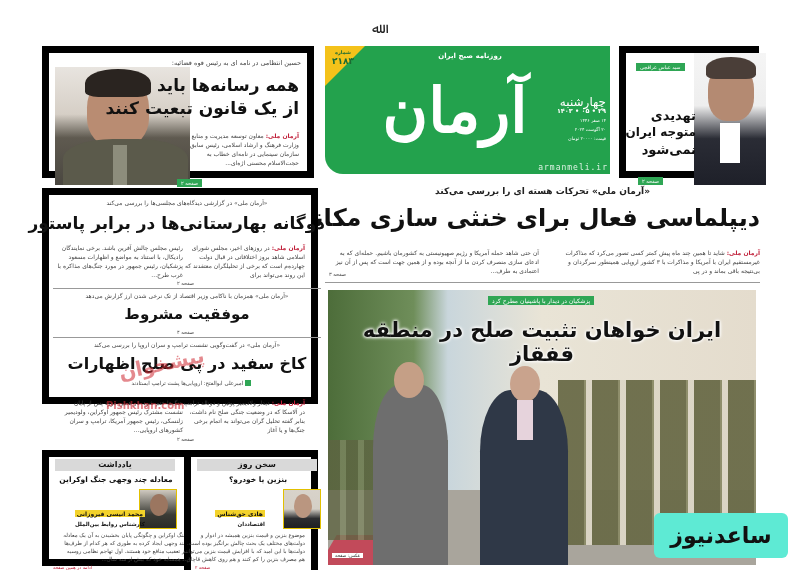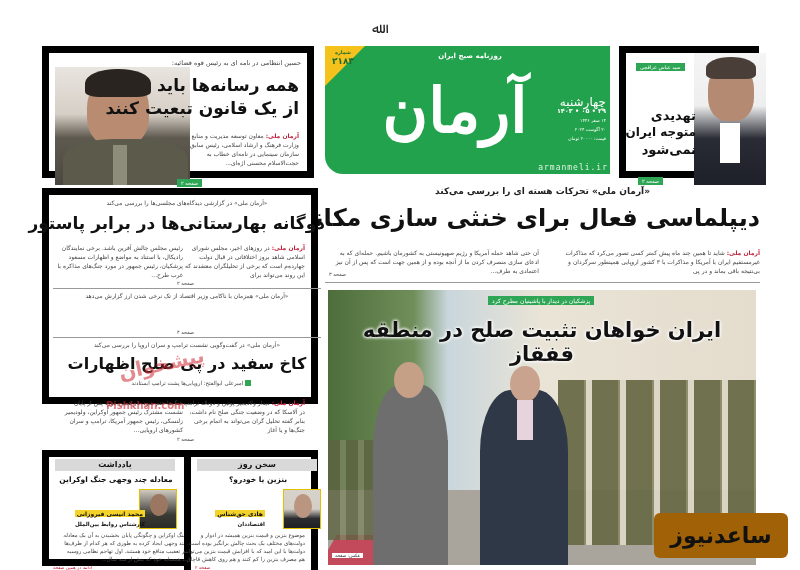--- a/index.html
+++ b/index.html
@@ -110,20 +110,21 @@
   <div class="abs center hl" style="left:0;top:18px;width:276px;font-size:17px;direction:rtl;white-space:nowrap;">دوگانه بهارستانی‌ها در برابر پاستور</div>
   <div class="abs rtl small" style="right:6px;top:48px;width:125px;">
     <span class="red">آرمان ملی:</span>
     <span>در روزهای اخیر، مجلس شورای اسلامی شاهد بروز اختلافاتی در قبال دولت چهارده‌م است که برخی از تحلیلگران معتقدند که این روند می‌تواند برای</span>
   </div>
   <div class="abs rtl small" style="left:6px;top:48px;width:128px;">رئیس مجلس چالش آفرین باشد. برخی نمایندگان رادیکال، با استناد به مواضع و اظهارات مسعود پزشکیان، رئیس جمهور در مورد جنگ‌های مذاکره با غرب طرح...</div>
   <div class="abs small" style="left:128px;top:84px;font-size:5px;">صفحه ۲</div>
   <div class="abs dash" style="left:4px;top:93px;width:268px;"></div>
 
   <div class="abs center" style="left:0;top:97px;width:276px;font-size:6px;color:#444;direction:rtl;">«آرمان ملی» همزمان با ناکامی وزیر اقتصاد از تک نرخی شدن ارز گزارش می‌دهد</div>
+  <div class="abs center hl" style="left:0;top:110px;width:276px;font-size:15px;direction:rtl;">موفقیت مشروط</div>
   <div class="abs small" style="left:128px;top:133px;font-size:5px;">صفحه ۴</div>
   <div class="abs dash" style="left:4px;top:142px;width:268px;"></div>
 
   <div class="abs center" style="left:0;top:146px;width:276px;font-size:6px;color:#444;direction:rtl;">«آرمان ملی» در گفت‌وگویی نشست ترامپ و سران اروپا را بررسی می‌کند</div>
   <div class="abs center hl" style="left:0;top:159px;width:276px;font-size:16px;direction:rtl;">کاخ سفید در پی صلح اظهارات</div>
   <div class="abs rtl small" style="right:60px;top:184px;font-size:5.5px;">
     <span style="display:inline-block;width:6px;height:6px;background:#2fa655;vertical-align:middle;"></span>
     <span>امیرعلی ابوالفتح: اروپایی‌ها پشت ترامپ ایستادند</span>
   </div>
   <div class="abs rtl small" style="right:6px;top:203px;width:125px;">
@@ -154,15 +155,15 @@
   <div class="abs center hl" style="left:0;top:18px;width:134px;font-size:7.5px;direction:rtl;">بنزین یا خودرو؟</div>
   <div class="abs photo" style="left:92px;top:32px;width:38px;height:40px;background:linear-gradient(180deg,#d8d3ca 0%,#d4cfc6 50%,#2c2d30 75%,#1f2023 100%);border:1px solid #e2c000;">
     <div style="position:absolute;left:10px;top:4px;width:18px;height:24px;border-radius:50%;background:#ba9680;"></div>
   </div>
   <div class="abs rtl" style="right:46px;top:53px;font-size:6px;font-weight:bold;background:#f3d22a;padding:0 2px;">هادی حق‌شناس</div>
   <div class="abs rtl" style="right:46px;top:64px;font-size:5.5px;font-weight:bold;">اقتصاددان</div>
   <div class="abs rtl small" style="right:6px;top:74px;width:124px;font-size:5.5px;line-height:8px;">موضوع بنزین و قیمت بنزین همیشه در ادوار و دولت‌های مختلف یک بحث چالش برانگیز بوده است. دولت‌ها با این امید که با افزایش قیمت بنزین می‌توانند هم مصرف بنزین را کم کنند و هم روی کاهش قاچاق...</div>
   <div class="abs small" style="left:4px;top:106px;font-size:4.5px;color:#c0203a;">صفحه ۲</div>
 </div>
 
-<div class="abs" style="left:654px;top:513px;width:134px;height:45px;background:#a16207;border-radius:6px;display:flex;align-items:center;justify-content:center;">
+<div class="abs" style="left:654px;top:513px;width:134px;height:45px;background:#5eead4;border-radius:6px;display:flex;align-items:center;justify-content:center;">
   <span style="font-size:22px;font-weight:bold;color:#111;direction:rtl;">ساعدنیوز</span>
 </div>
 
 </body></html>

